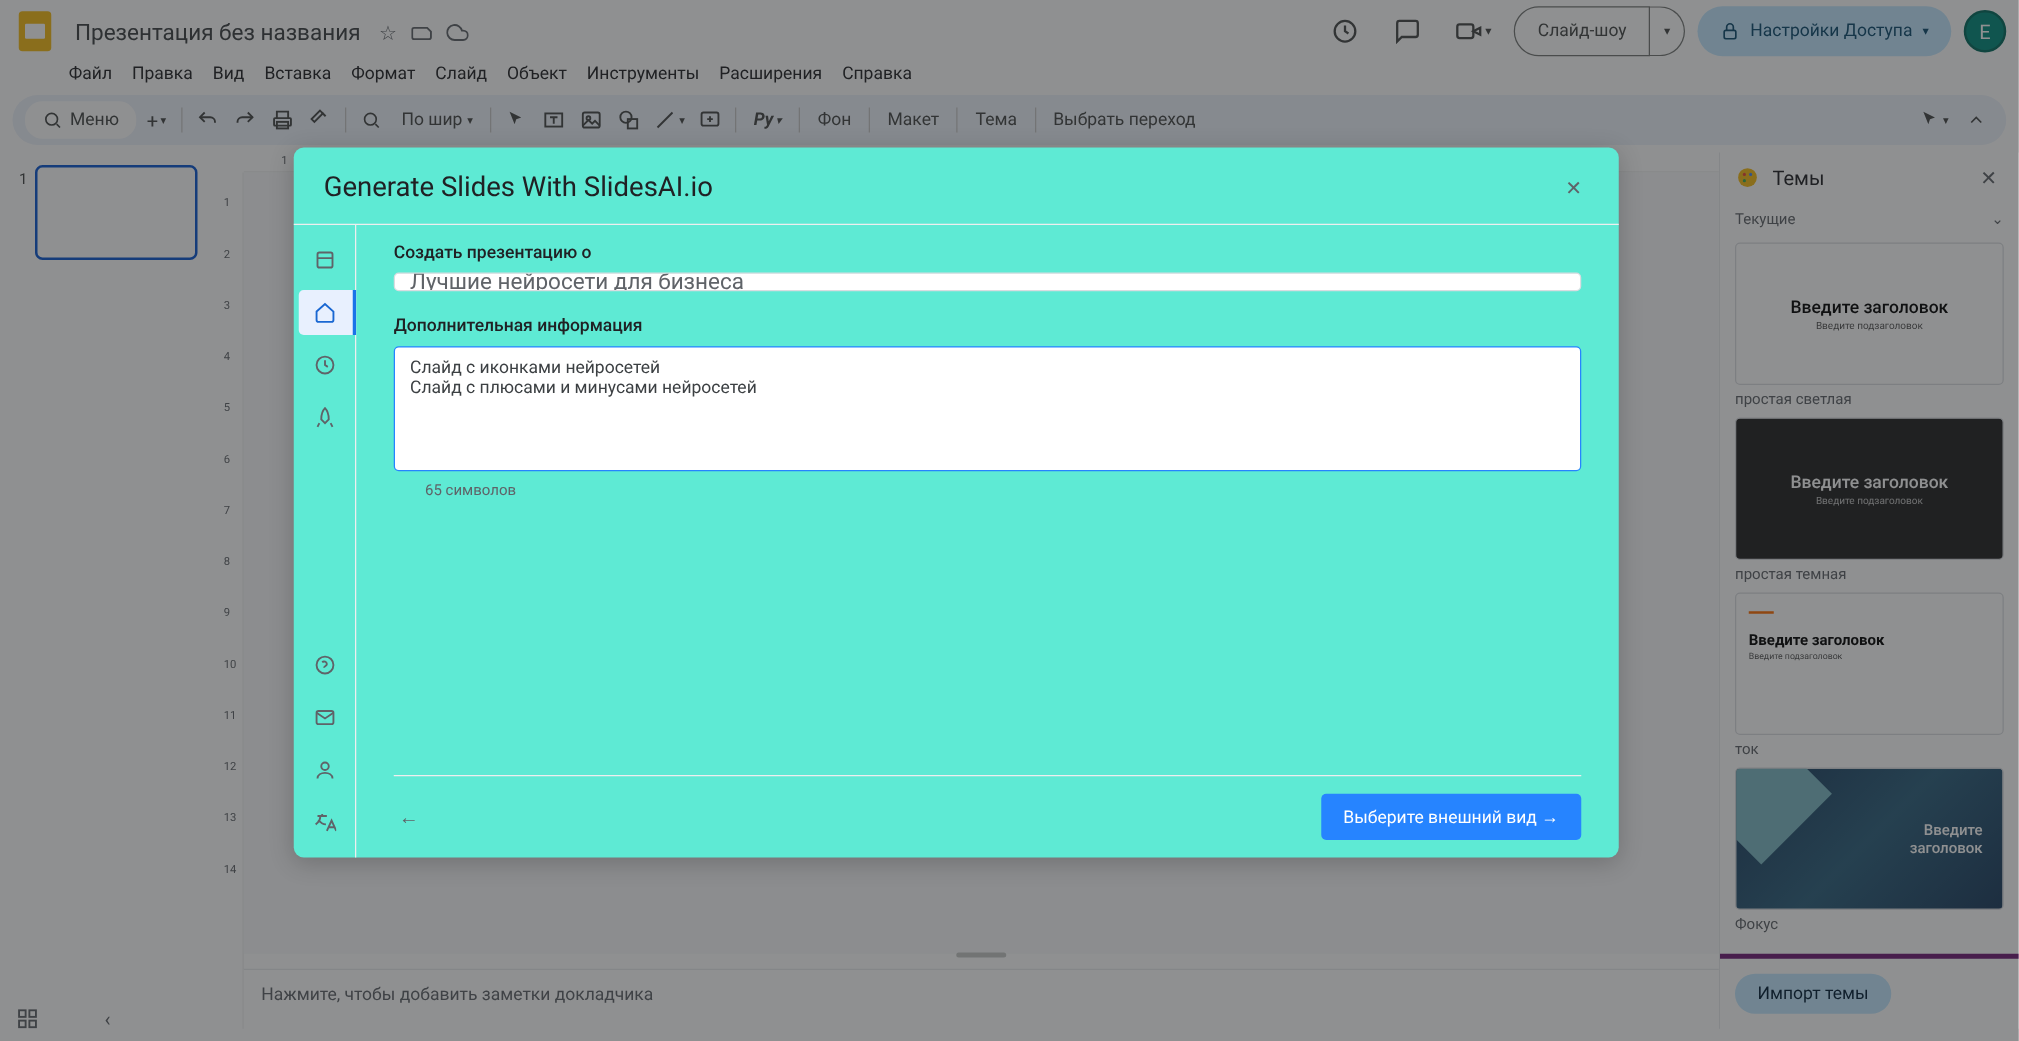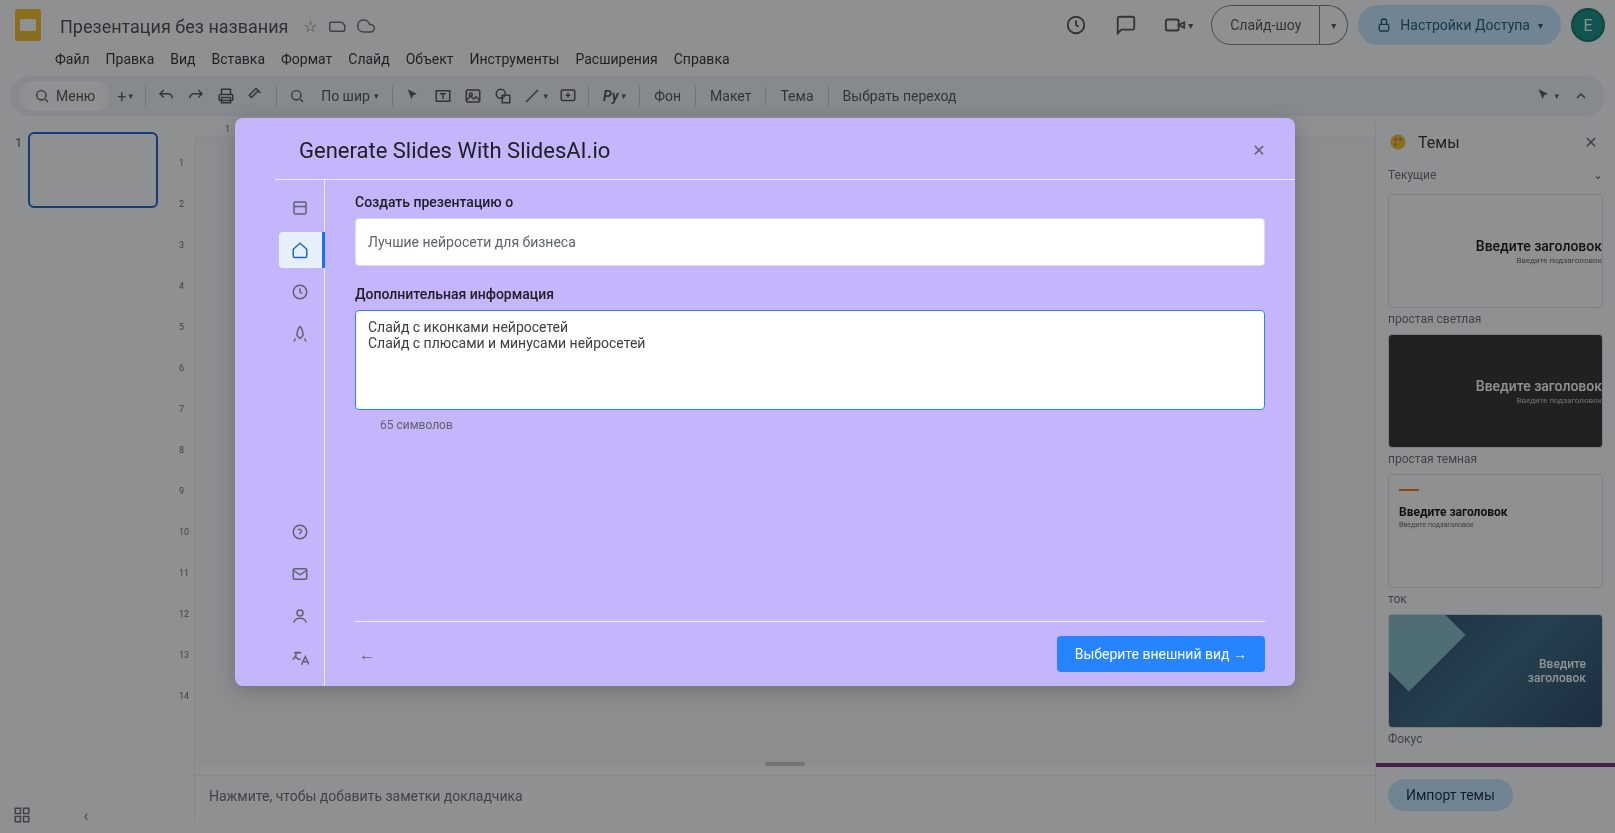--- a/index.html
+++ b/index.html
@@ -55,21 +55,21 @@
 .notes { position: absolute; bottom: 0; left: 20px; right: 0; height: 48px; background: #fff; padding: 12px 14px; font-size: 14px; color: #5f6368; border-top: 1px solid #e8eaed; }
 
 
 .themes-panel { width: 240px; border-left: 1px solid #e8eaed; display: flex; flex-direction: column; background: #fff; }
 .themes-header { display: flex; align-items: center; padding: 8px 12px; gap: 10px; }
 .themes-title { font-size: 16px; color: #202124; flex: 1; }
 .themes-close { width: 24px; height: 24px; display: flex; align-items: center; justify-content: center; color: #5f6368; cursor: pointer; }
 .themes-current { padding: 6px 12px; display: flex; align-items: center; justify-content: space-between; font-size: 12px; color: #5f6368; }
 .themes-list { flex: 1; overflow-y: auto; padding: 6px 12px; }
 .theme-item { margin-bottom: 8px; }
-.theme-preview { height: 114px; border: 1px solid #dadce0; border-radius: 4px; display: flex; flex-direction: column; align-items: flex-end; justify-content: center; cursor: pointer; }
+.theme-preview { height: 114px; border: 1px solid #dadce0; border-radius: 4px; display: flex; flex-direction: column; align-items: center; justify-content: center; cursor: pointer; }
 .theme-preview.light { background: #fff; }
 .theme-preview.dark { background: #212121; color: #fff; }
 .theme-preview.streamline { background: #fff; }
 .theme-preview.focus { background: linear-gradient(135deg, #1a3a5c 0%, #2c5f7c 50%, #1a3a5c 100%); color: #fff; position: relative; overflow: hidden; }
 .theme-preview.focus::before { content: ''; position: absolute; top: -20px; left: -20px; width: 80px; height: 80px; background: #7cb9c4; transform: rotate(45deg); }
 .theme-h1 { font-size: 14px; font-weight: 500; }
 .theme-h2 { font-size: 8px; margin-top: 2px; opacity: 0.7; }
 .theme-preview.streamline .theme-h1 { font-size: 12px; text-align: left; width: 100%; padding-left: 10px; font-weight: bold; }
 .theme-preview.streamline .theme-h2 { font-size: 7px; text-align: left; width: 100%; padding-left: 10px; }
 .theme-preview.streamline .accent { position: absolute; top: 14px; left: 10px; width: 20px; height: 2px; background: #ff6d00; }
@@ -79,32 +79,32 @@
 .import-btn { background: #c2e7ff; border-radius: 18px; padding: 8px 18px; font-size: 14px; color: #001d35; cursor: pointer; }
 
 
 .bottom-bar { position: absolute; bottom: 6px; left: 10px; right: 10px; display: flex; align-items: center; justify-content: space-between; }
 .bottom-icon { width: 24px; height: 24px; color: #5f6368; cursor: pointer; display: flex; align-items: center; justify-content: center; }
 
 
 .overlay { position: absolute; inset: 0; background: rgba(32, 33, 36, 0.5); z-index: 100; }
 
 
-.modal { position: absolute; top: 118px; left: 235px; width: 1060px; height: 568px; background: #c4b5fd; border-radius: 8px; box-shadow: 0 4px 20px rgba(0,0,0,0.2); z-index: 101; display: flex; flex-direction: column; padding-left: 40px; }
+.modal { position: absolute; top: 118px; left: 235px; width: 1060px; height: 568px; background: #5eead4; border-radius: 8px; box-shadow: 0 4px 20px rgba(0,0,0,0.2); z-index: 101; display: flex; flex-direction: column; }
 .modal-header { padding: 20px 24px 16px; display: flex; align-items: center; justify-content: space-between; border-bottom: 1px solid #eee; }
 .modal-title { font-size: 22px; font-weight: 400; color: #202124; }
 .modal-close { width: 24px; height: 24px; color: #5f6368; cursor: pointer; display: flex; align-items: center; justify-content: center; }
 .modal-body { flex: 1; display: flex; }
 .modal-sidebar { width: 50px; border-right: 1px solid #eee; display: flex; flex-direction: column; align-items: center; padding: 10px 0; gap: 6px; }
 .sb-icon { width: 40px; height: 36px; display: flex; align-items: center; justify-content: center; color: #5f6368; cursor: pointer; border-radius: 4px; }
 .sb-icon.active { background: #e8f0fe; color: #1967d2; border-right: 3px solid #1a73e8; border-radius: 4px 0 0 4px; width: 46px; margin-left: 4px; }
 .sb-spacer { flex: 1; }
 .modal-content { flex: 1; padding: 14px 30px; display: flex; flex-direction: column; }
 .form-label { font-size: 14px; font-weight: 500; color: #202124; margin-bottom: 8px; }
-.form-input { width: 100%; height: 48px; border: 1px solid #dadce0; border-radius: 4px; padding: 0 12px; font-size: 14px; color: #5f6368; margin-bottom: 20px; }
+.form-input { width: 100%; height: 15px; border: 1px solid #dadce0; border-radius: 4px; padding: 0 12px; font-size: 18px; color: #5f6368; margin-bottom: 20px; }
 .form-textarea { width: 100%; height: 100px; border: 1.5px solid #2684ff; border-radius: 4px; padding: 8px 12px; font-size: 14px; color: #3c4043; resize: none; outline: none; font-family: inherit; }
 .char-count { font-size: 12px; color: #5f6368; margin-top: 8px; margin-left: 25px; }
 .modal-footer { border-top: 1px solid #eee; padding: 14px 0 0; margin-top: auto; display: flex; align-items: center; justify-content: space-between; }
 .back-btn { width: 24px; height: 24px; color: #5f6368; cursor: pointer; display: flex; align-items: center; justify-content: center; }
 .next-btn { background: #2684ff; color: #fff; border-radius: 4px; padding: 10px 18px; font-size: 14px; cursor: pointer; display: flex; align-items: center; gap: 8px; }
 </style>
 </head>
 <body>
 
 <div class="header">

